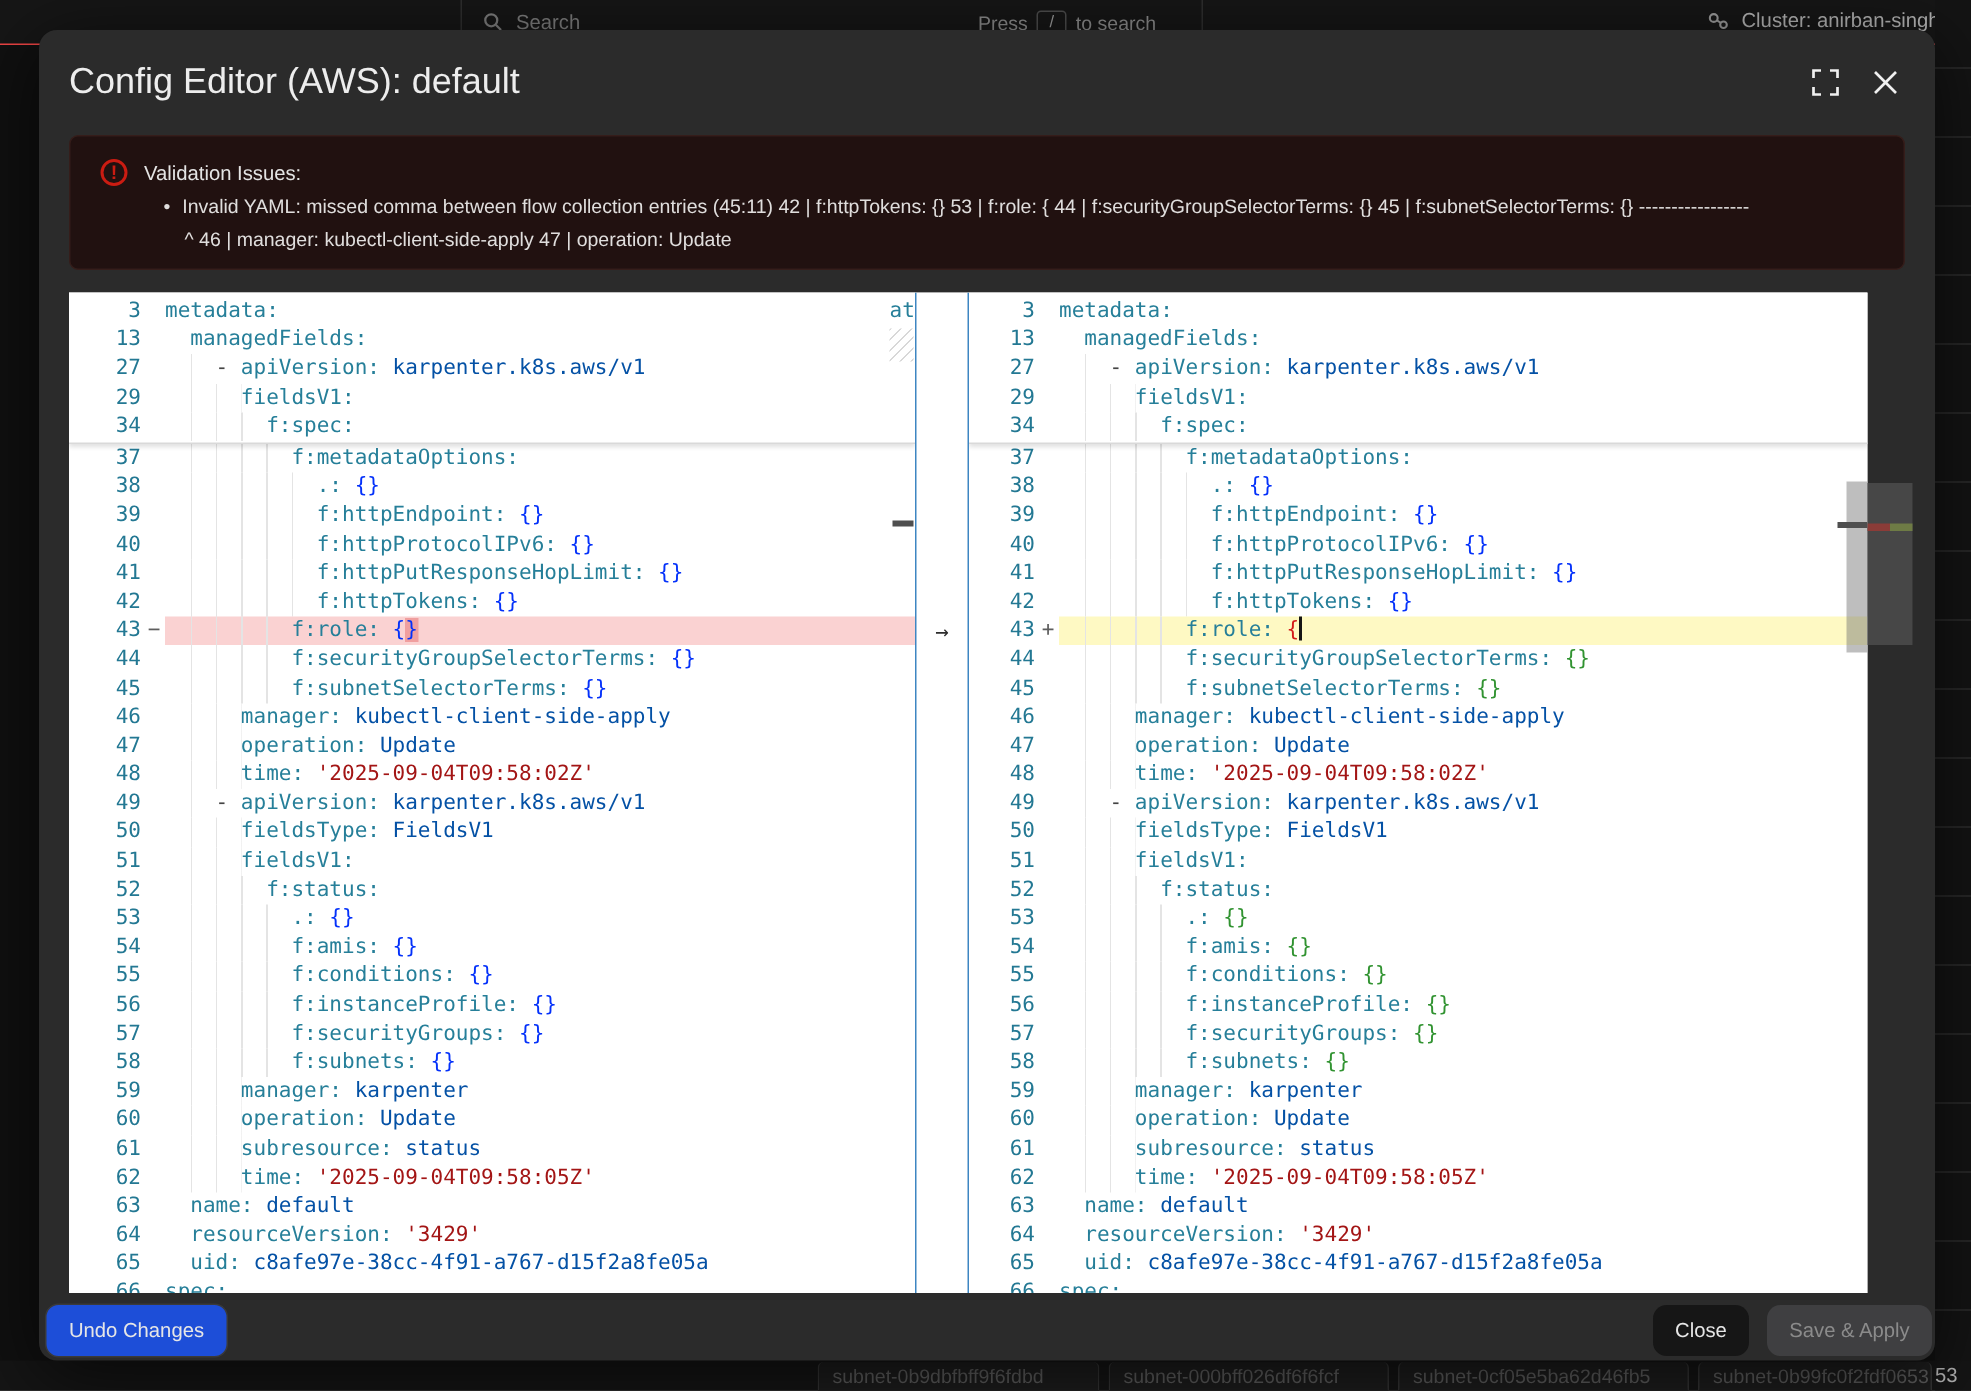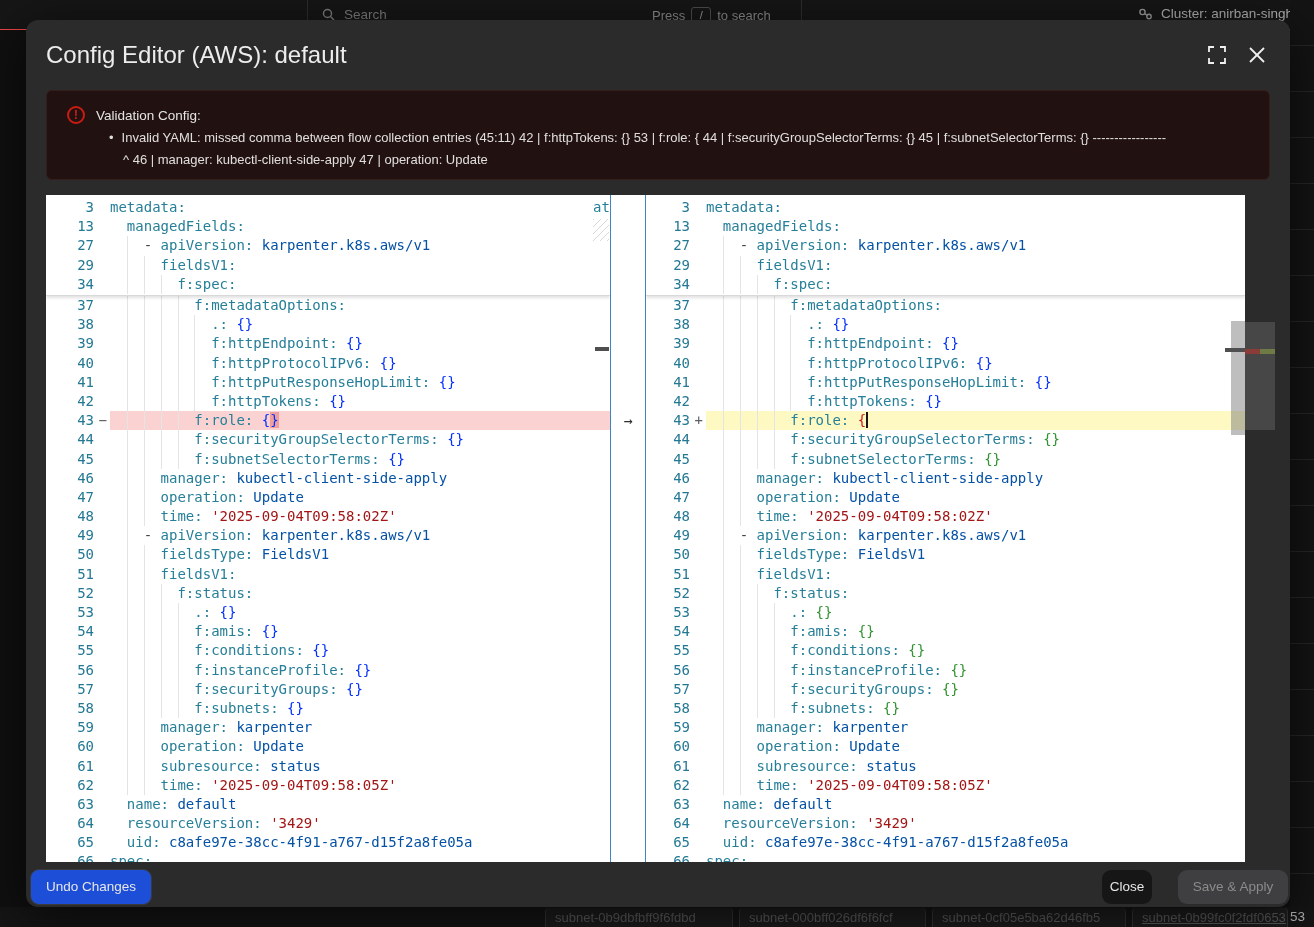--- a/index.html
+++ b/index.html
@@ -21,21 +21,21 @@
 
   
   .bottom-row { position:absolute; left:0; top:907px; width:1314px; height:20px; background:#151515; }
   .bg-cell { position:absolute; top:1px; height:19px; background:#1d1d1d;
              border-left:1px solid #343434; border-right:1px solid #343434;
              border-radius:4px 4px 0 0; color:#5d5d5d; font-size:13px;
              padding:2px 0 0 9px; overflow:hidden; white-space:nowrap; }
   .bg-cell:nth-child(1){ left:545px; width:188px; }
   .bg-cell:nth-child(2){ left:739px; width:187px; }
   .bg-cell:nth-child(3){ left:932px; width:194px; }
-  .bg-cell:nth-child(4){ left:1132px; width:156px;text-decoration:underline; }
+  .bg-cell:nth-child(4){ left:1132px; width:156px; }
   .edge-frag { position:absolute; left:1290px; top:909px; color:#b5b5b5; font-size:13.5px; }
   .right-sliver { position:absolute; left:1290px; top:0; width:24px; height:927px;
                   background:repeating-linear-gradient(to bottom,#141414 0 45px,#272727 45px 46px); }
 
   
   .modal { position:absolute; left:26px; top:20px; width:1264px; height:887px;
            background:#2b2b2b; border-radius:12px; box-shadow:0 10px 50px rgba(0,0,0,.65); }
   .modal-title { position:absolute; left:20px; top:21px; font-size:24px; font-weight:500; color:#ededed; }
   .icon-btn { position:absolute; top:24px; width:22px; height:22px; cursor:pointer;
               display:flex; align-items:center; justify-content:center; }
@@ -107,21 +107,21 @@
   
   .ov-slider { position:absolute; left:1219px; top:302px; width:30px; height:108px; background:#474747; }
   .ov-red   { position:absolute; left:1219px; top:329px; width:15px; height:5px; background:#8b3c38; }
   .ov-green { position:absolute; left:1234px; top:329px; width:15px; height:5px; background:#6e7b45; }
 
   
   .btn { position:absolute; border-radius:9px; font-size:13.5px; text-align:center;
          cursor:pointer; border:1px solid transparent; }
   .btn-undo { left:4px; top:849px; width:122px; height:36px; line-height:34px;
               background:#1d4ed8; border-color:#3a3a3a; color:#e6e6e6; }
-  .btn-close { left:1076px; top:850px; width:50px; height:34px; line-height:32px;
+  .btn-close { left:1076px; top:850px; width:64px; height:34px; line-height:32px;
                background:#161616; color:#e6e6e6; }
   .btn-save { left:1152px; top:850px; width:110px; height:34px; line-height:32px;
               background:#3f3f41; color:#8b8b8b; cursor:default; }
 
   svg { display:block; }
 </style>
 </head>
 <body>
 
 <div class="topbar">
@@ -175,21 +175,21 @@
   </div>
   <div class="icon-btn closex">
     <svg width="16" height="16" viewBox="0 0 16 16" stroke="#f0f0f0" stroke-width="1.8">
       <line x1="1" y1="1" x2="15" y2="15"></line>
         <line x1="15" y1="1" x2="1" y2="15"></line>
     </svg>
   </div>
 
   <div class="banner">
     <div class="banner-icon">!</div>
-    <div class="banner-title">Validation Config:</div>
+    <div class="banner-title">Validation Issues:</div>
     <div class="banner-item">
       <div><span class="dot">•</span><span>Invalid YAML: missed comma between flow collection entries (45:11) 42 | f:httpTokens: {} 53 | f:role: { 44 | f:securityGroupSelectorTerms: {} 45 | f:subnetSelectorTerms: {} -----------------</span></div>
       <div class="banner-line2">^ 46 | manager: kubectl-client-side-apply 47 | operation: Update</div>
     </div>
   </div>
 
   <div class="editor">
     <div class="pane left" id="pane-left">
       <div class="sticky" id="sticky-left">
           <div class="crow"><div class="gut"><span class="num">3</span></div><div class="cw"><pre class="code" style="--ind: 0;"><span class="tk-key">metadata:</span></pre></div></div>

